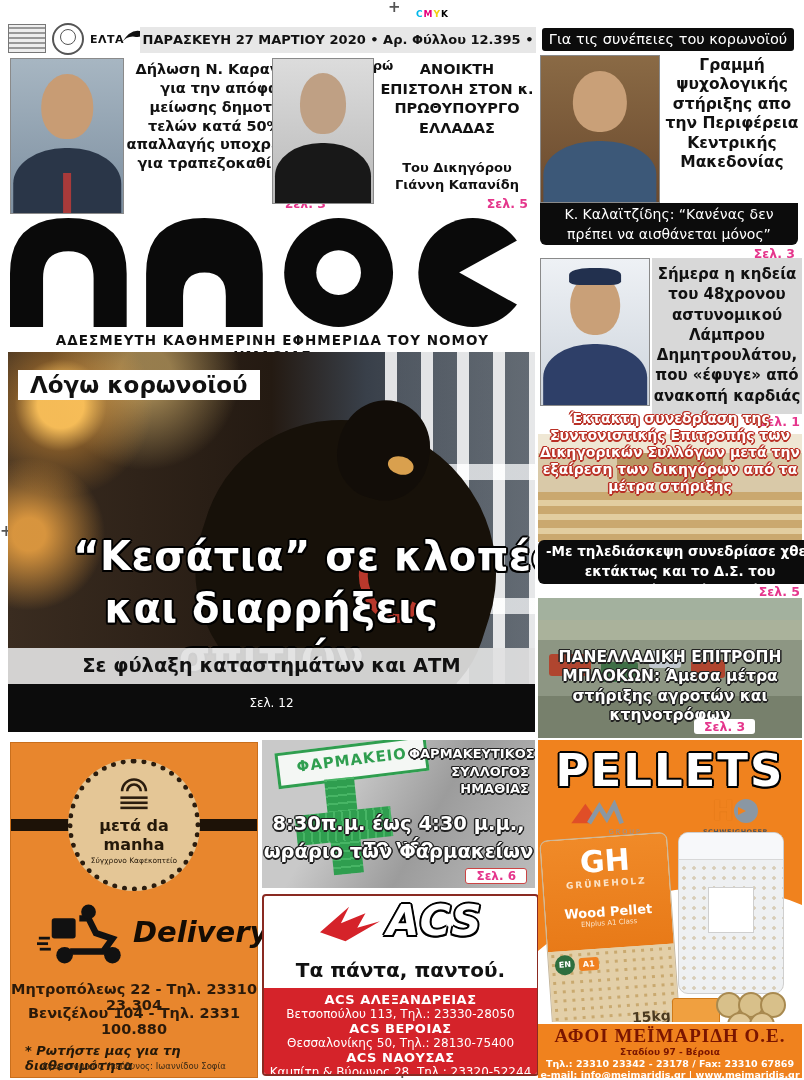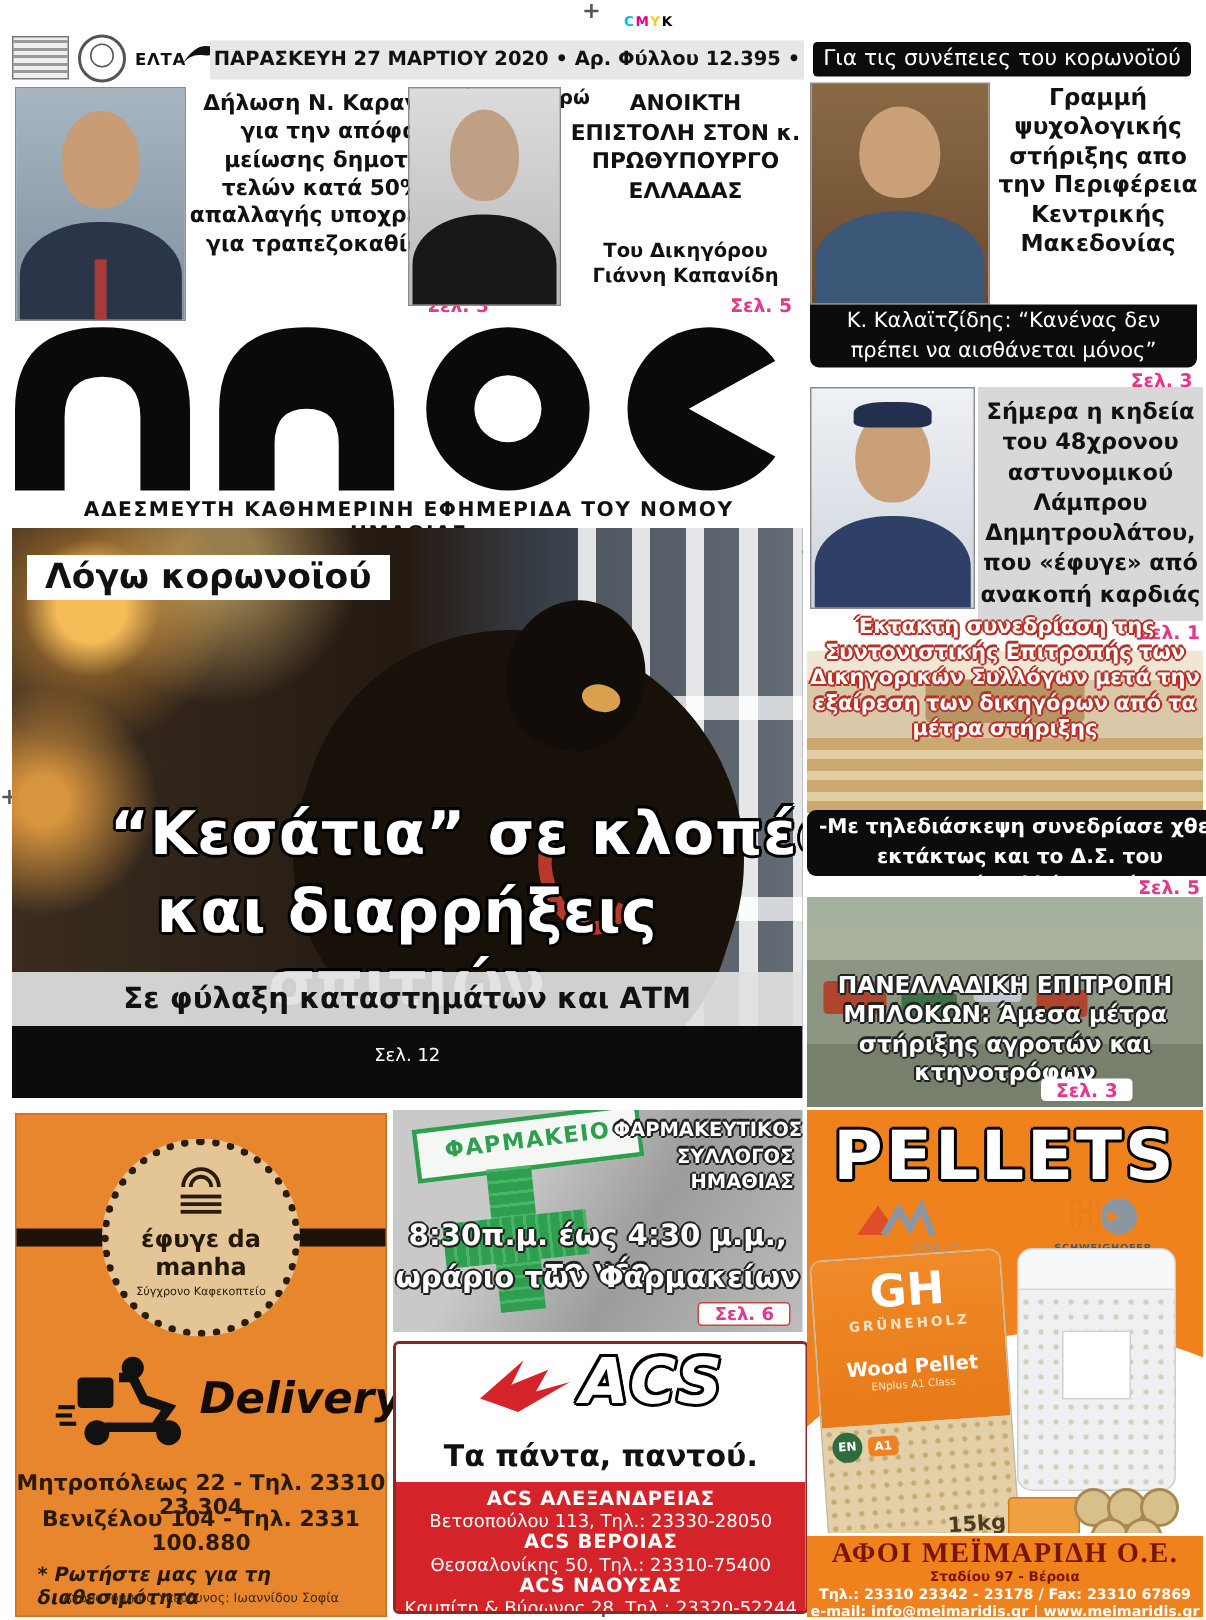--- a/index.html
+++ b/index.html
@@ -141,21 +141,21 @@
   <div class="abs" style="left:10px;top:742px;width:246px;height:334px;background:#e8862d;border:1px solid #c96f1d;">
     <div style="position:absolute;left:0;top:76px;width:100%;height:12px;background:#1d1207;"></div>
     <div style="position:absolute;left:50%;top:16px;transform:translateX(-50%);width:132px;height:132px;background:#e4c696;border:5px dotted #2a1c0e;border-radius:50%;box-sizing:border-box;text-align:center;">
       <svg width="56" height="34" viewBox="0 0 60 40" style="margin-top:12px;">
         <path d="M16 18 A14 14 0 0 1 44 18" stroke="#2a1c0e" stroke-width="3" fill="none"></path>
         <path d="M22 18 A8 8 0 0 1 38 18" stroke="#2a1c0e" stroke-width="3" fill="none"></path>
         <rect x="14" y="24" width="32" height="3" fill="#2a1c0e"></rect>
         <rect x="14" y="30" width="32" height="3" fill="#2a1c0e"></rect>
         <rect x="14" y="36" width="32" height="3" fill="#2a1c0e"></rect>
       </svg>
-      <div style="font-size:16px;font-weight:bold;color:#241809;margin-top:2px;">έφυγε da manha</div>
+      <div style="font-size:16px;font-weight:bold;color:#241809;margin-top:2px;">μετά da manha</div>
       <div style="font-size:7.5px;color:#241809;margin-top:2px;">Σύγχρονο Καφεκοπτείο</div>
     </div>
     <svg width="92" height="62" viewBox="0 0 100 66" style="position:absolute;left:26px;top:160px;">
       <rect x="2" y="36" width="12" height="3" fill="#111"></rect>
       <rect x="0" y="42" width="12" height="3" fill="#111"></rect>
       <rect x="3" y="48" width="12" height="3" fill="#111"></rect>
       <rect x="16" y="16" width="26" height="22" rx="3" fill="#111"></rect>
       <circle cx="30" cy="56" r="9" fill="#111"></circle>
       <circle cx="82" cy="56" r="9" fill="#111"></circle>
       <path d="M36 52 L72 52 L82 38 L64 32 L56 16 L46 16" stroke="#111" stroke-width="7" fill="none"></path>
@@ -188,21 +188,21 @@
       <svg width="64" height="40" viewBox="0 0 70 44" style="vertical-align:middle;margin-top:8px;">
         <path d="M2 30 L34 2 L25 20 L52 9 L43 25 L68 18 L30 40 Z" fill="#d5232a"></path>
       </svg>
       <span style="font-size:42px;font-weight:900;font-style:italic;letter-spacing:2px;vertical-align:middle;" class="ow">ACS</span>
     </div>
     <div class="c" style="position:absolute;left:0;top:62px;width:100%;font-size:20px;font-weight:900;">Τα πάντα, παντού.</div>
     <div style="position:absolute;left:0;top:92px;width:100%;height:86px;background:#d5232a;color:#fff;text-align:center;padding-top:4px;box-sizing:border-box;">
       <div style="font-size:13px;font-weight:900;letter-spacing:.5px;">ACS ΑΛΕΞΑΝΔΡΕΙΑΣ</div>
       <div style="font-size:12px;">Βετσοπούλου 113, Τηλ.: 23330-28050</div>
       <div style="font-size:13px;font-weight:900;letter-spacing:.5px;">ACS ΒΕΡΟΙΑΣ</div>
-      <div style="font-size:12px;">Θεσσαλονίκης 50, Τηλ.: 23310-75400</div>
+      <div style="font-size:12px;">Θεσσαλονίκης 50, Τηλ.: 28130-75400</div>
       <div style="font-size:13px;font-weight:900;letter-spacing:.5px;">ACS ΝΑΟΥΣΑΣ</div>
       <div style="font-size:12px;">Καμπίτη &amp; Βύρωνος 28, Τηλ.: 23320-52244</div>
     </div>
   </div>
 
   <div class="abs" style="left:538px;top:740px;width:264px;height:338px;background:#f0821e;overflow:hidden;">
     <div style="position:absolute;left:-60px;top:150px;width:420px;height:320px;background:#fff;border-radius:50%;transform:rotate(-12deg);"></div>
     <div class="c ow" style="position:absolute;left:0;top:4px;width:100%;font-size:45px;font-weight:900;letter-spacing:2px;">PELLETS</div>
     <div style="position:absolute;left:28px;top:60px;">
       <svg width="76" height="28" viewBox="0 0 80 30">

